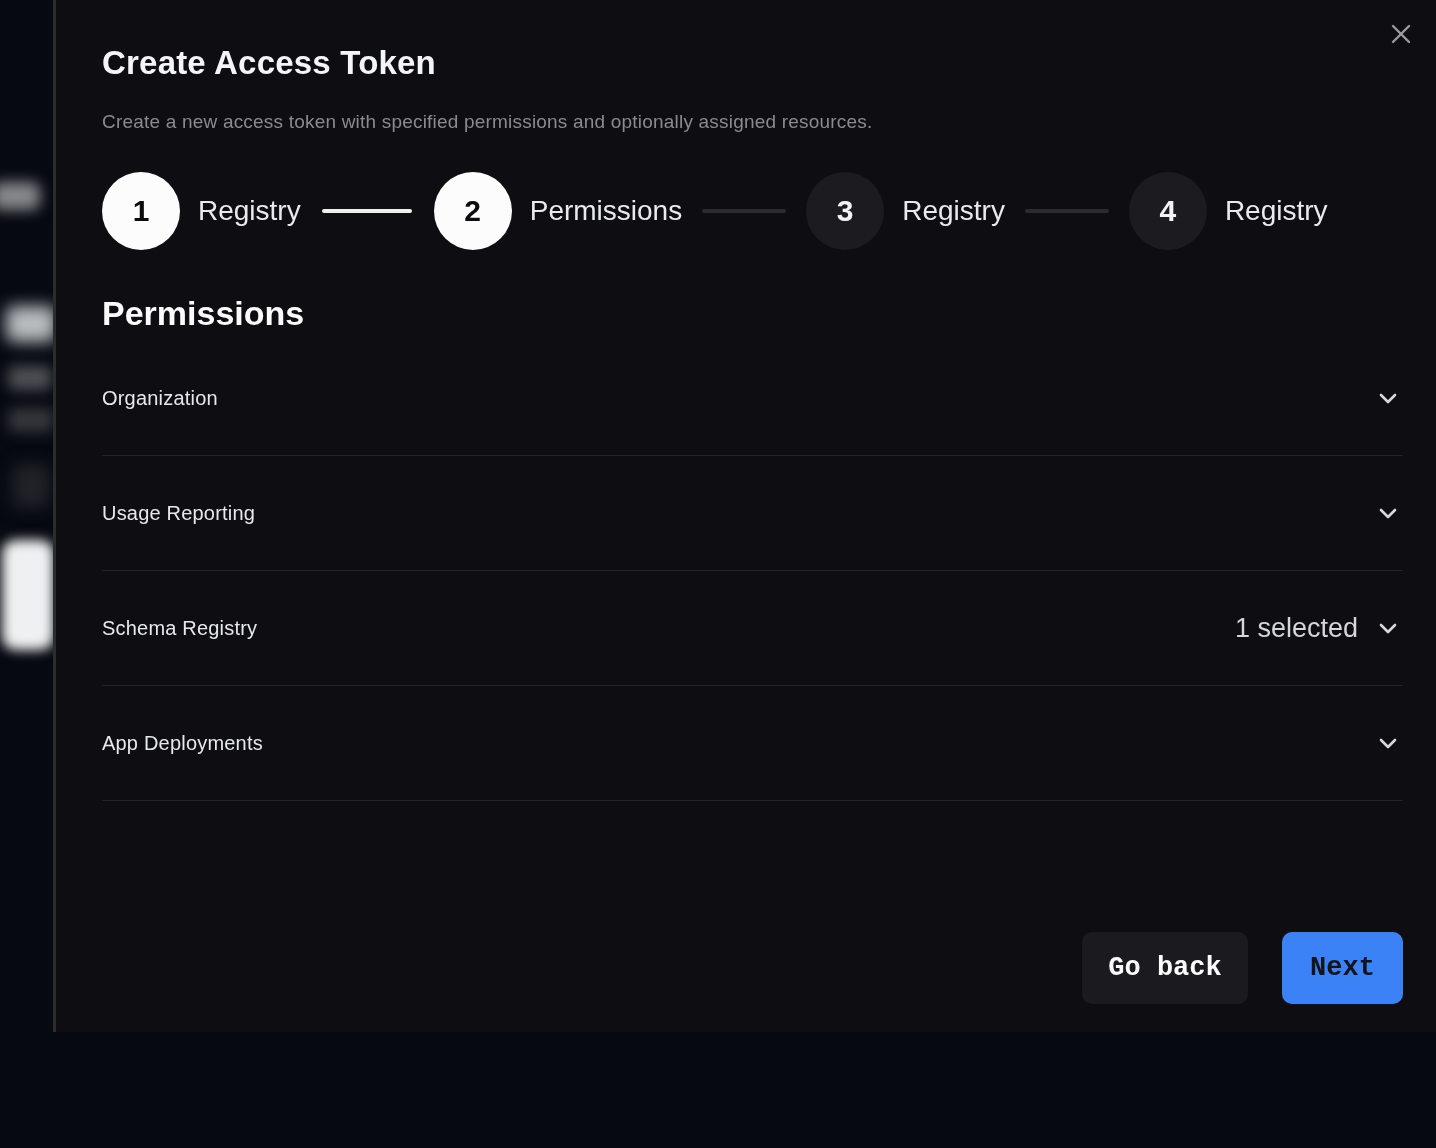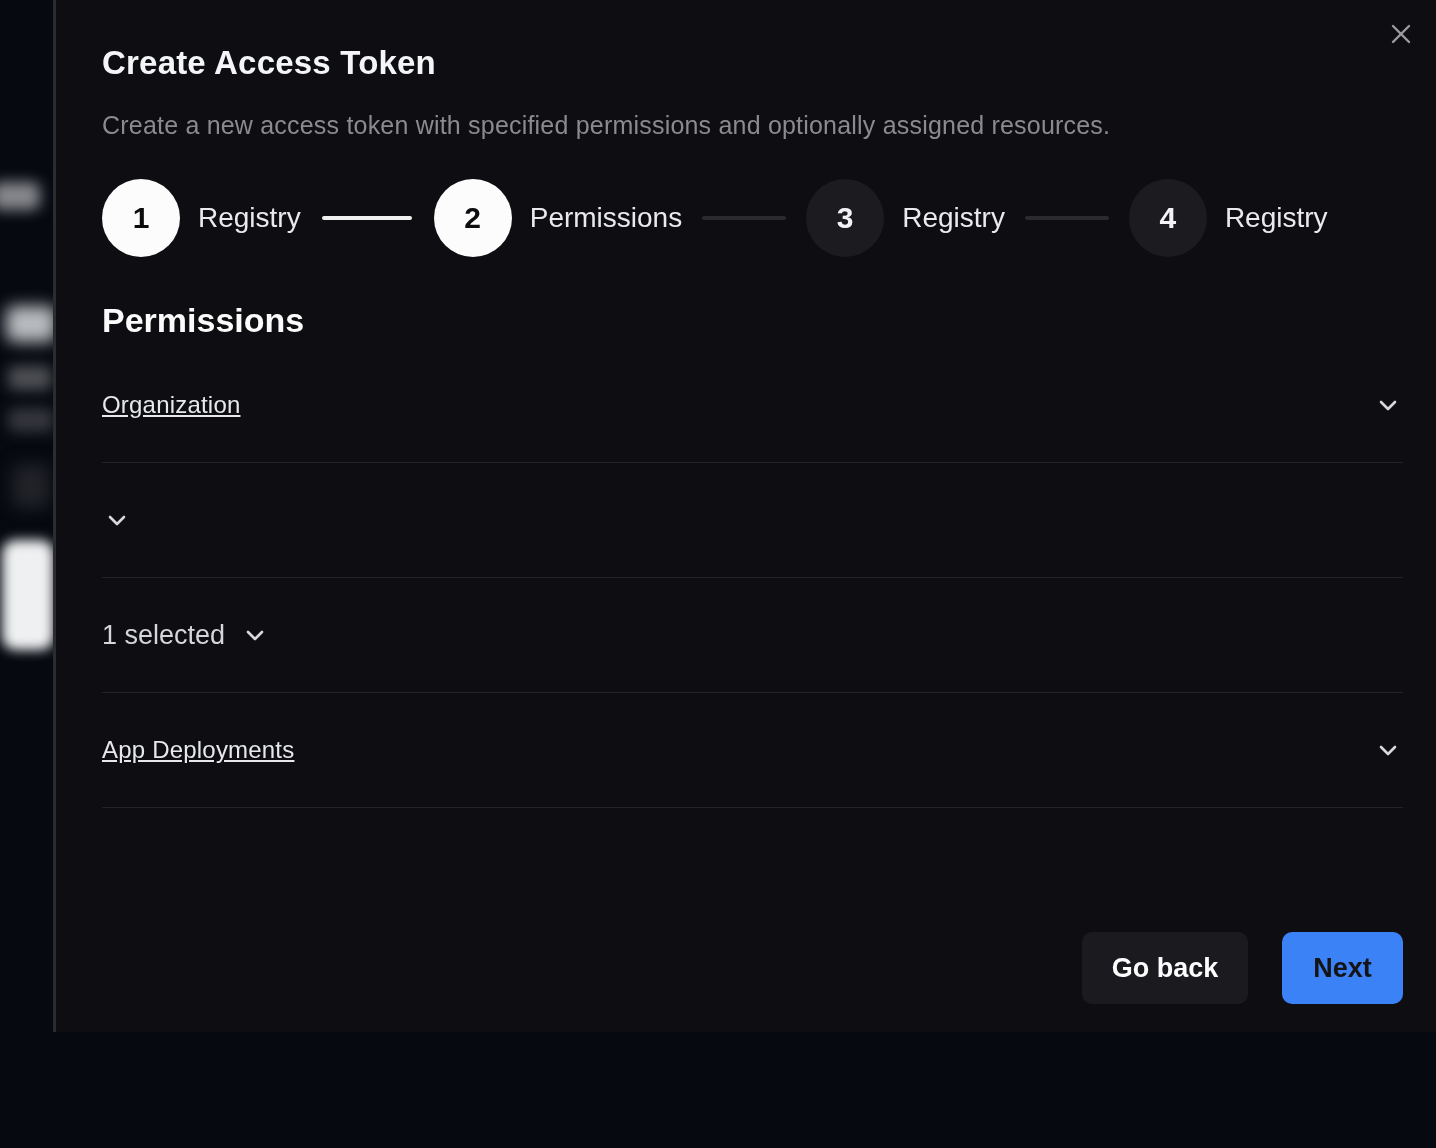--- a/index.html
+++ b/index.html
@@ -39,21 +39,21 @@
   }
   .close-btn svg { stroke:#9b9b9f; }
 
   .modal-title {
     margin-top:44px;
     font-size:33px; font-weight:700; color:#f4f5f6;
     letter-spacing:0.2px;
   }
   .modal-subtitle {
     margin-top:29px;
-    font-size:25px; font-weight:400; color:#8b8b8e;
+    font-size:19px; font-weight:400; color:#8b8b8e;
     letter-spacing:0.2px;
   }
 
   
   .stepper { margin-top:39px; display:flex; align-items:center; }
   .step { display:flex; align-items:center; }
   .step-circle {
     width:78px; height:78px; border-radius:50%;
     display:flex; align-items:center; justify-content:center;
     font-size:30px; font-weight:700; flex:0 0 auto;
@@ -70,30 +70,30 @@
     margin-top:44px;
     font-size:34px; font-weight:700; color:#fbfbfc;
   }
   .perm-list { margin-top:8px; }
   .perm-row {
     height:115px;
     display:flex; align-items:center; justify-content:space-between;
     border-bottom:1px solid #232327;
     cursor:pointer;
   }
-  .perm-label { font-size:24px; font-weight:500; color:#e6e8ea; letter-spacing:0.2px;text-decoration:underline; }
+  .perm-label { font-size:20px; font-weight:500; color:#e6e8ea; letter-spacing:0.2px; }
   .perm-right { display:flex; align-items:flex-start; gap:15px; }
   .selected-text { font-size:27px; font-weight:500; color:#d4d6d9; }
   .selected-text:empty { display:none; }
   .chevron svg { stroke:#d6d8da; display:block; }
 
   
   .footer {
     position:absolute; bottom:28px; right:33px;
-    display:flex; align-items:center; gap:34px;
+    display:flex; align-items:center; gap:34px;font-family:Liberation Mono, monospace;
   }
   .btn {
     border:none; border-radius:10px; cursor:pointer;
     font-family:inherit; font-size:27px; font-weight:700;
     display:flex; align-items:center; justify-content:center;
   }
   .btn-secondary { width:166px; height:72px; background:#1a1a1f; color:#fdfdfd; }
   .btn-primary   { width:121px; height:72px; background:#3b82f6; color:#141417; }
 </style>
 </head>
@@ -155,31 +155,33 @@
         <span class="chevron">
           <svg width="30" height="30" viewBox="0 0 30 30" fill="none" stroke-width="2.6" stroke-linecap="round" stroke-linejoin="round">
               <polyline points="8,12 15,19 22,12"></polyline>
             </svg>
         </span>
       </span>
     </div>
 
 
     <div class="perm-row">
-      <span class="perm-right">
-
-        <span class="chevron">
-          <svg width="30" height="30" viewBox="0 0 30 30" fill="none" stroke-width="2.6" stroke-linecap="round" stroke-linejoin="round">
-              <polyline points="8,12 15,19 22,12"></polyline>
-            </svg>
-        </span>
-      </span>
-    </div>
-
-    <div class="perm-row">
+      <span class="perm-label">Usage Reporting</span>
+      <span class="perm-right">
+
+        <span class="chevron">
+          <svg width="30" height="30" viewBox="0 0 30 30" fill="none" stroke-width="2.6" stroke-linecap="round" stroke-linejoin="round">
+              <polyline points="8,12 15,19 22,12"></polyline>
+            </svg>
+        </span>
+      </span>
+    </div>
+
+    <div class="perm-row">
+      <span class="perm-label">Schema Registry</span>
       <span class="perm-right">
         <span class="selected-text">1 selected</span>
         <span class="chevron">
           <svg width="30" height="30" viewBox="0 0 30 30" fill="none" stroke-width="2.6" stroke-linecap="round" stroke-linejoin="round">
               <polyline points="8,12 15,19 22,12"></polyline>
             </svg>
         </span>
       </span>
     </div>
 

